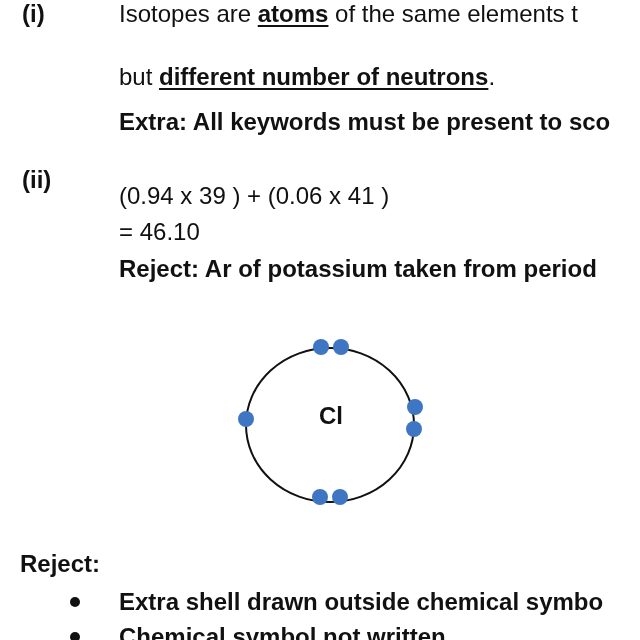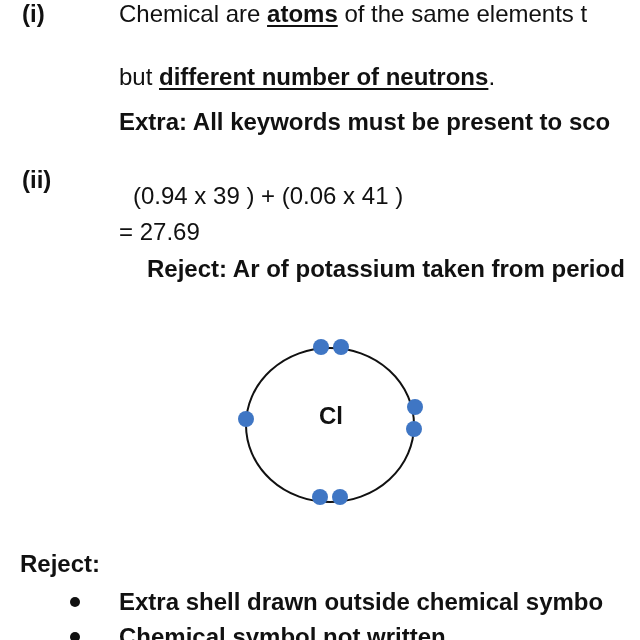--- a/index.html
+++ b/index.html
@@ -11,28 +11,28 @@
     .abs { position: absolute; white-space: nowrap; font-size: 24px; line-height: 28px; }
     .b { font-weight: bold; }
     .u { text-decoration: underline; text-decoration-thickness: 2px; text-underline-offset: 3px; }
     svg { position: absolute; left: 0; top: 0; }
     .bullet { position: absolute; width: 10px; height: 10px; border-radius: 50%; background: #111; }
   </style>
 </head>
 <body>
 
 <div class="abs b" style="left:22px;top:0px;">(i)</div>
-<div class="abs" style="left:119px;top:0px;"><span>Chemical are </span><span class="b u">atoms</span><span> of the same elements t</span></div>
+<div class="abs" style="left:119px;top:0px;"><span>Isotopes are </span><span class="b u">atoms</span><span> of the same elements t</span></div>
 <div class="abs" style="left:119px;top:35px;margin-top:28px;"><span>but </span><span class="b u">different number of neutrons</span><span>.</span></div>
 <div class="abs b" style="left:119px;top:108px;">Extra: All keywords must be present to sco</div>
 
 <div class="abs b" style="left:22px;top:166px;">(ii)</div>
-<div class="abs" style="left:133px;top:182px;">(0.94 x 39 ) + (0.06 x 41 )</div>
-<div class="abs" style="left:119px;top:218px;">= 27.69</div>
-<div class="abs b" style="left:119px;top:255px;margin-left:28px;">Reject: Ar of potassium taken from period</div>
+<div class="abs" style="left:119px;top:182px;">(0.94 x 39 ) + (0.06 x 41 )</div>
+<div class="abs" style="left:119px;top:218px;">= 46.10</div>
+<div class="abs b" style="left:119px;top:255px;">Reject: Ar of potassium taken from period</div>
 
 <svg width="640" height="640">
   <ellipse cx="330" cy="425" rx="84" ry="77" fill="none" stroke="#111" stroke-width="2"></ellipse>
   <g fill="#3f76c4">
     <circle cx="321" cy="347" r="8"></circle>
       <circle cx="341" cy="347" r="8"></circle>
     <circle cx="246" cy="419" r="8"></circle>
     <circle cx="415" cy="407" r="8"></circle>
       <circle cx="414" cy="429" r="8"></circle>
     <circle cx="320" cy="497" r="8"></circle>

